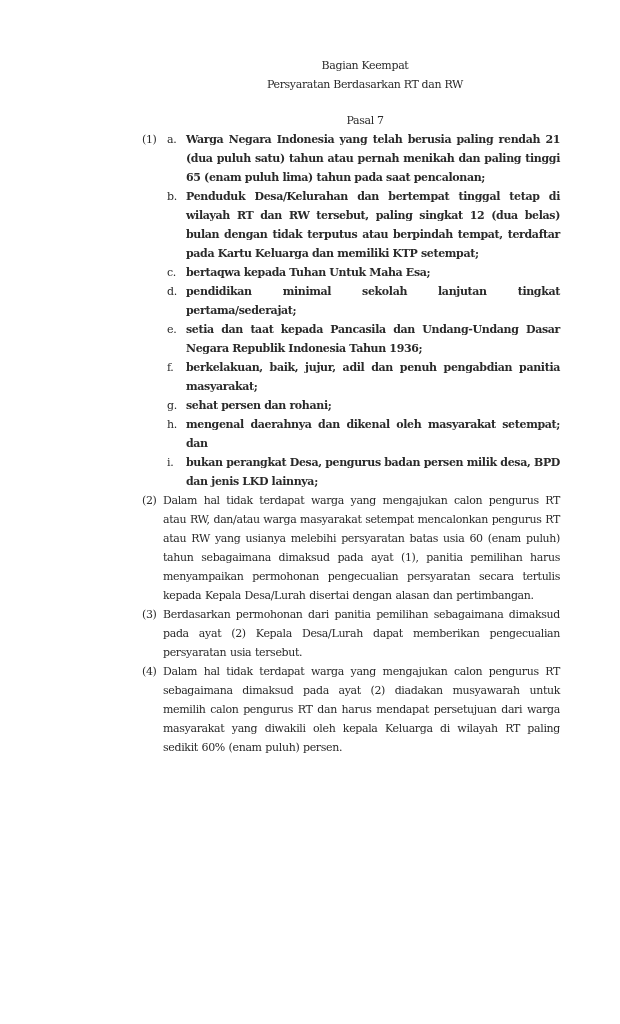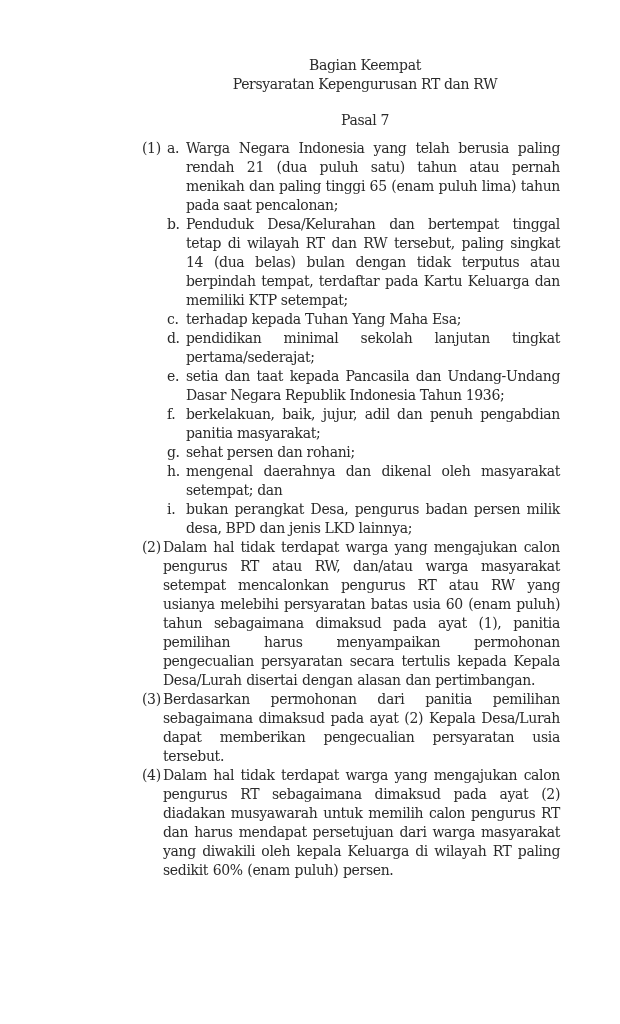--- a/index.html
+++ b/index.html
@@ -13,38 +13,38 @@
       position: relative;
       overflow: hidden;
       font-family: "DejaVu Serif", "Liberation Serif", serif;
       color: #2a2a2a;
     }
     .page {
       position: absolute;
       left: 142px;
       top: 56px;
       width: 418px;
-      font-size: 14px;
+      font-size: 11px;
       line-height: 19px;
       letter-spacing: -0.35px;
     }
     .center {
       text-align: center;
       width: 418px;
       margin-left: 14px;
     }
     .heading-line {
       display: block;
     }
     .spacer {
       height: 17px;
     }
     .pasal {
       display: block;
-      margin-bottom: 9px;
+      margin-bottom: 0px;
     }
     .ayat {
       position: relative;
       padding-left: 21px;
       text-align: justify;
     }
     .ayat-num {
       position: absolute;
       left: 0;
       top: 0;
@@ -65,52 +65,53 @@
       text-align: justify;
     }
     .item-letter {
       position: absolute;
       left: 4px;
       top: 0;
     }
     .item-text {
       display: block;
       text-align: justify;
+      font-weight: bold;
     }
   </style>
 </head>
 <body>
 
 <div class="page">
 
   <div class="center">
     <span class="heading-line">Bagian Keempat</span>
-    <span class="heading-line">Persyaratan Kepengurusan RT dan RW</span>
+    <span class="heading-line">Persyaratan Berdasarkan RT dan RW</span>
   </div>
 
   <div class="spacer"></div>
 
   <div class="center">
     <span class="pasal">Pasal 7</span>
   </div>
 
   <div class="ayat">
     <span class="ayat-num">(1)</span>
     <ul class="items">
       <li class="item">
         <span class="item-letter">a.</span>
         <span class="item-text">Warga Negara Indonesia yang telah berusia paling rendah 21 (dua puluh satu) tahun atau pernah menikah dan paling tinggi 65 (enam puluh lima) tahun pada saat pencalonan;</span>
       </li>
       <li class="item">
         <span class="item-letter">b.</span>
-        <span class="item-text">Penduduk Desa/Kelurahan dan bertempat tinggal tetap di wilayah RT dan RW tersebut, paling singkat 14 (dua belas) bulan dengan tidak terputus atau berpindah tempat, terdaftar pada Kartu Keluarga dan memiliki KTP setempat;</span>
+        <span class="item-text">Penduduk Desa/Kelurahan dan bertempat tinggal tetap di wilayah RT dan RW tersebut, paling singkat 12 (dua belas) bulan dengan tidak terputus atau berpindah tempat, terdaftar pada Kartu Keluarga dan memiliki KTP setempat;</span>
       </li>
       <li class="item">
         <span class="item-letter">c.</span>
-        <span class="item-text">terhadap kepada Tuhan Yang Maha Esa;</span>
+        <span class="item-text">bertaqwa kepada Tuhan Untuk Maha Esa;</span>
       </li>
       <li class="item">
         <span class="item-letter">d.</span>
         <span class="item-text">pendidikan minimal sekolah lanjutan tingkat pertama/sederajat;</span>
       </li>
       <li class="item">
         <span class="item-letter">e.</span>
         <span class="item-text">setia dan taat kepada Pancasila dan Undang-Undang Dasar Negara Republik Indonesia Tahun 1936;</span>
       </li>
       <li class="item">

